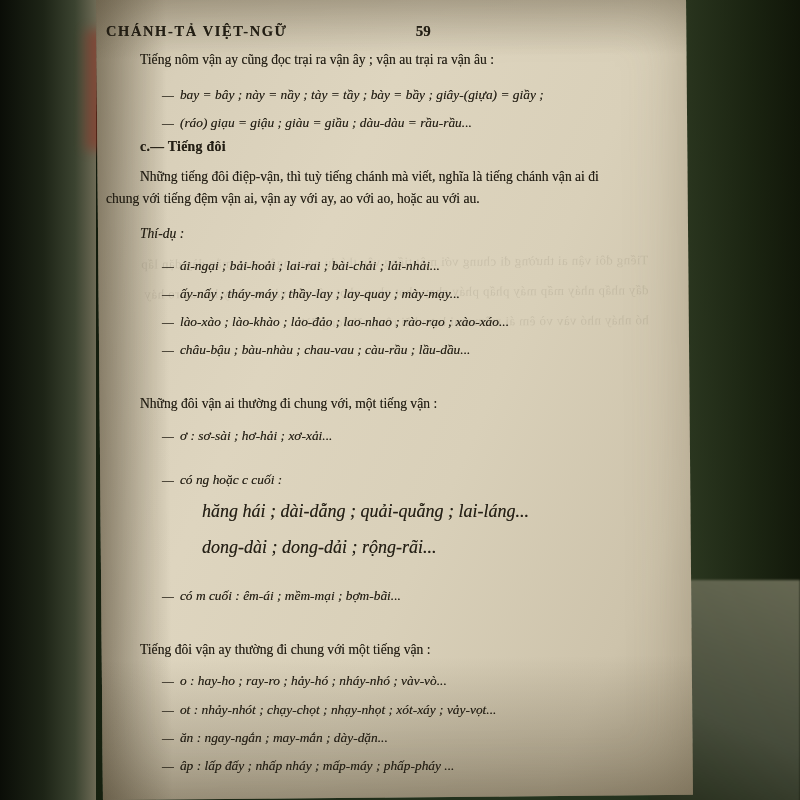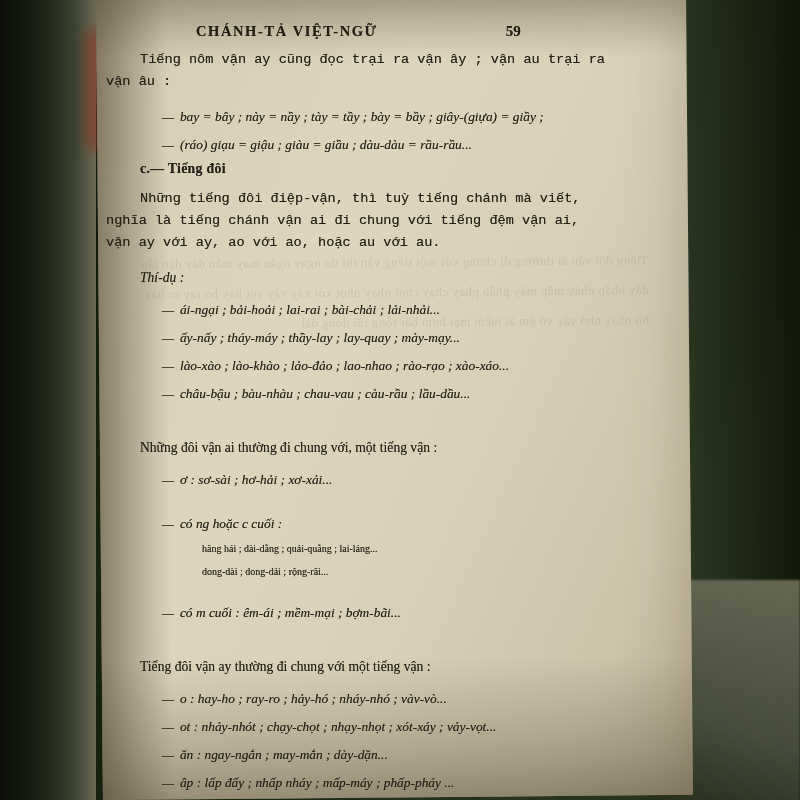--- a/index.html
+++ b/index.html
@@ -100,55 +100,54 @@
     top: 24px;
     width: 500px;
     color: #241f15;
     font-size: 13.5px;
     line-height: 1.0;
   }
   .header {
     display:flex;
     align-items: baseline;
     justify-content: flex-start;
-    margin-left: 90px;
     margin-bottom: 10px;
   }
   .running-title {
     font-size: 14.5px;
     letter-spacing: 1.6px;
     font-weight: 700;
     color:#231e14;
   }
   .folio {
     margin-left: 128px;
     font-size: 15px;
     font-weight: 600;
   }
   p.para {
     margin: 0 0 13px 0;
     text-indent: 34px;
     line-height: 1.62;
     font-size: 13.6px;
-    font-family: Liberation Mono, monospace;
   }
   .ital { font-style: italic; text-align: right; }
   .bold { font-weight: 700; }
   .dash-line {
     margin: 0 0 6px 0;
     padding-left: 56px;
     font-style: italic;
     font-size: 13.4px;
     line-height: 1.65;
   }
   .dash-line .lead { margin-right: 6px; }
   .sub-line {
     margin: 0 0 6px 0;
     padding-left: 96px;
-    font-size: 10px;
+    font-style: italic;
+    font-size: 18px;
     line-height: 1.65;
   }
   .head-c {
     margin: 4px 0 12px 0;
     text-indent: 34px;
     font-size: 13.8px;
   }
   .head-c .bold { letter-spacing:.3px; }
   .gap { height: 16px; }
   .gap-lg { height: 26px; }

